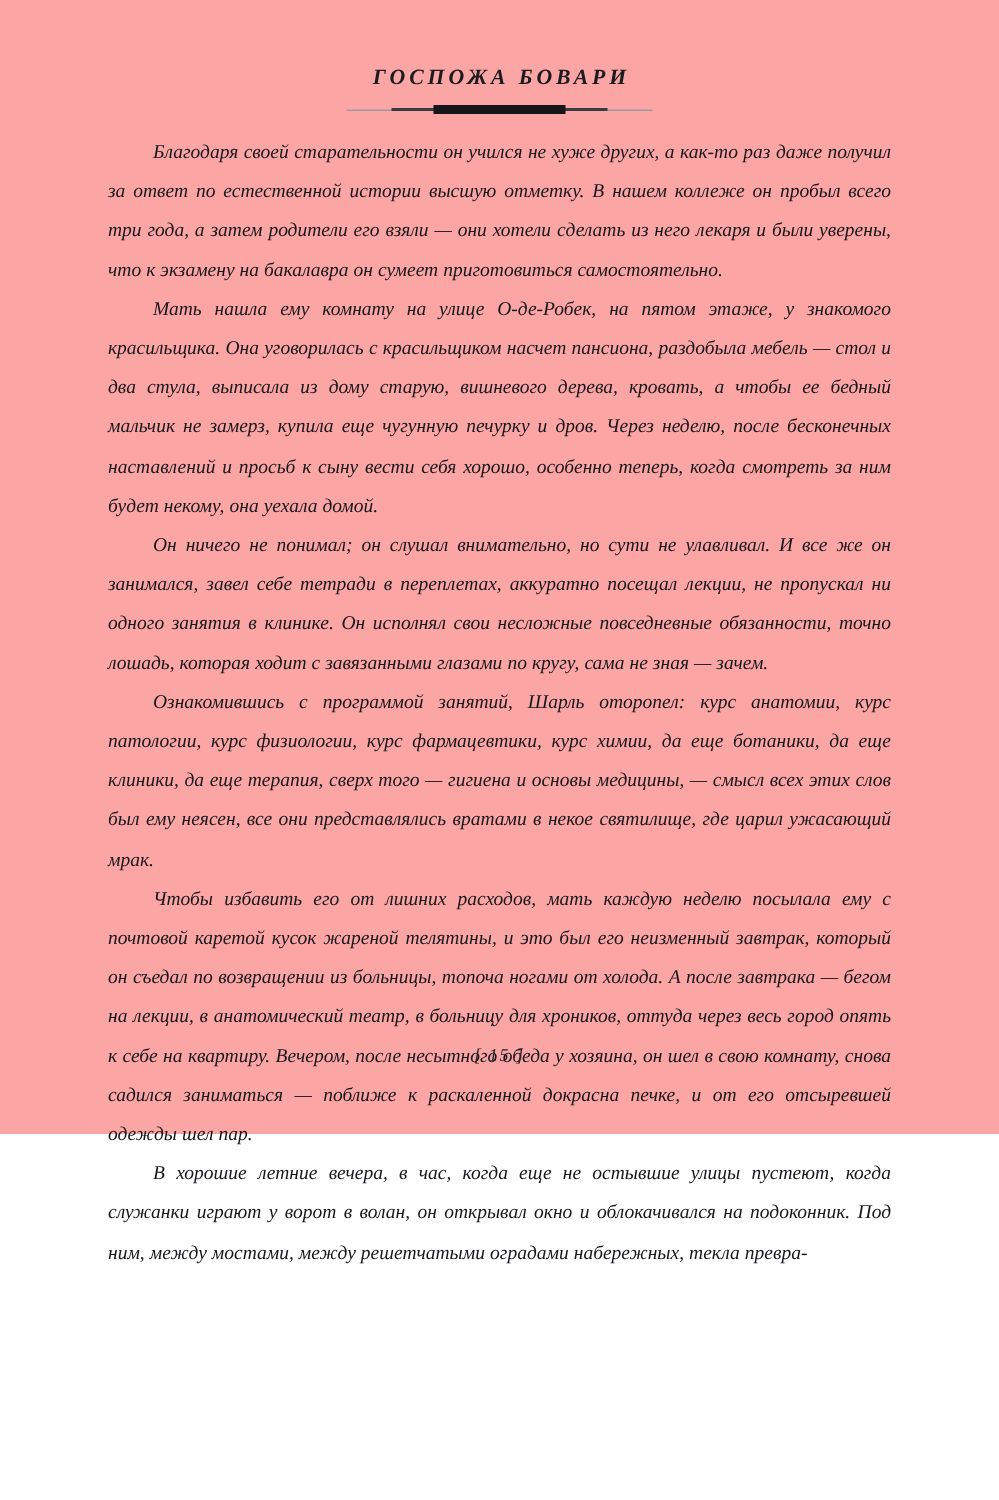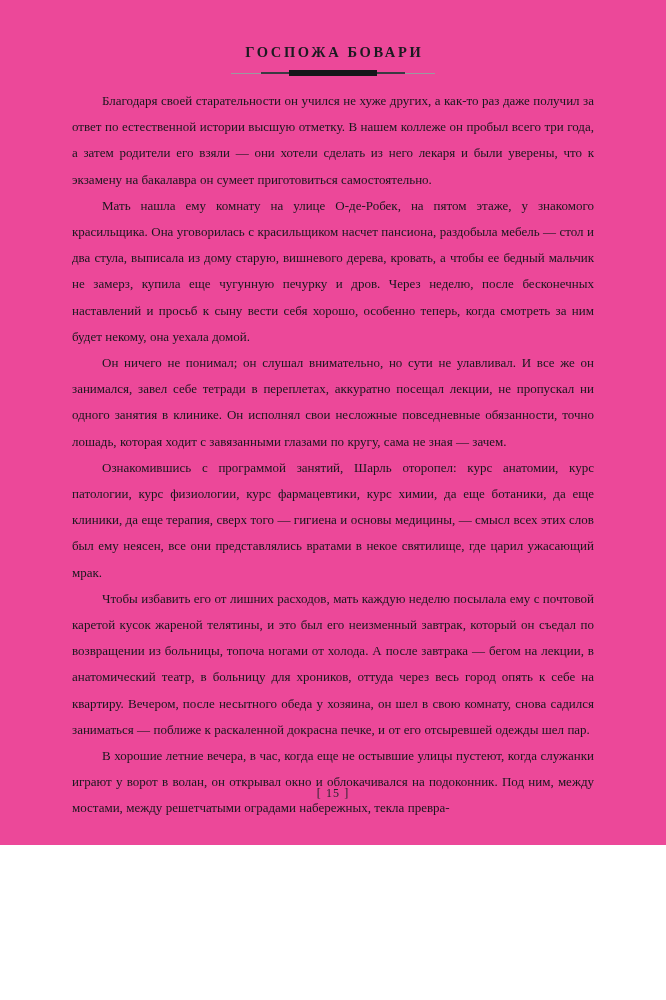--- a/index.html
+++ b/index.html
@@ -12,23 +12,24 @@
     height: 1000px;
     overflow: hidden;
     font-family: "Liberation Serif", "DejaVu Serif", serif;
     color: #17171c;
     -webkit-font-smoothing: antialiased;
   }
 
   .page {
     position: relative;
     width: 666px;
-    height: 845px;
+    height: 756px;
     box-sizing: border-box;
-    background: #ec4899;
+    background: #fca5a5;
+    font-style: italic;
   }
 
   
   .running-head {
     position: absolute;
     top: 45px;
     left: 0;
     width: 666px;
     text-align: center;
   }

